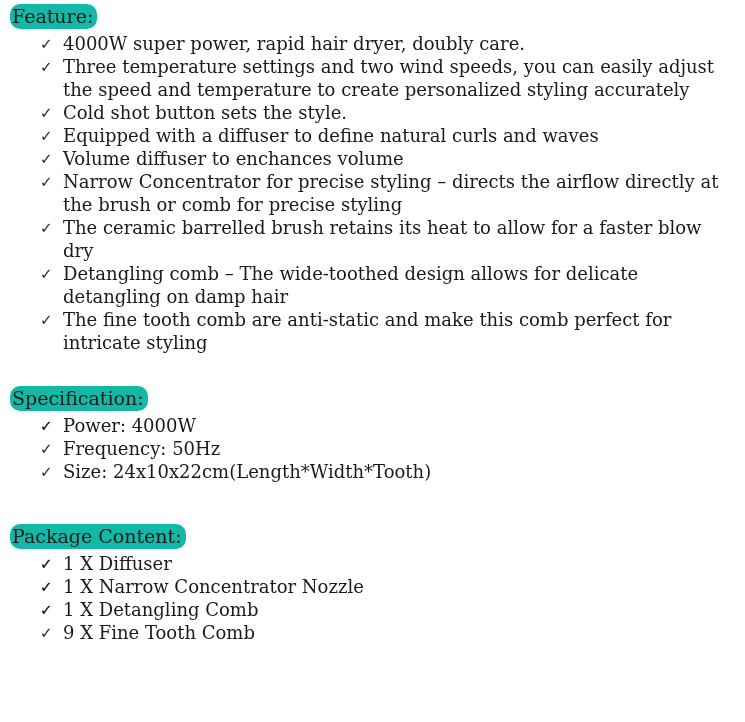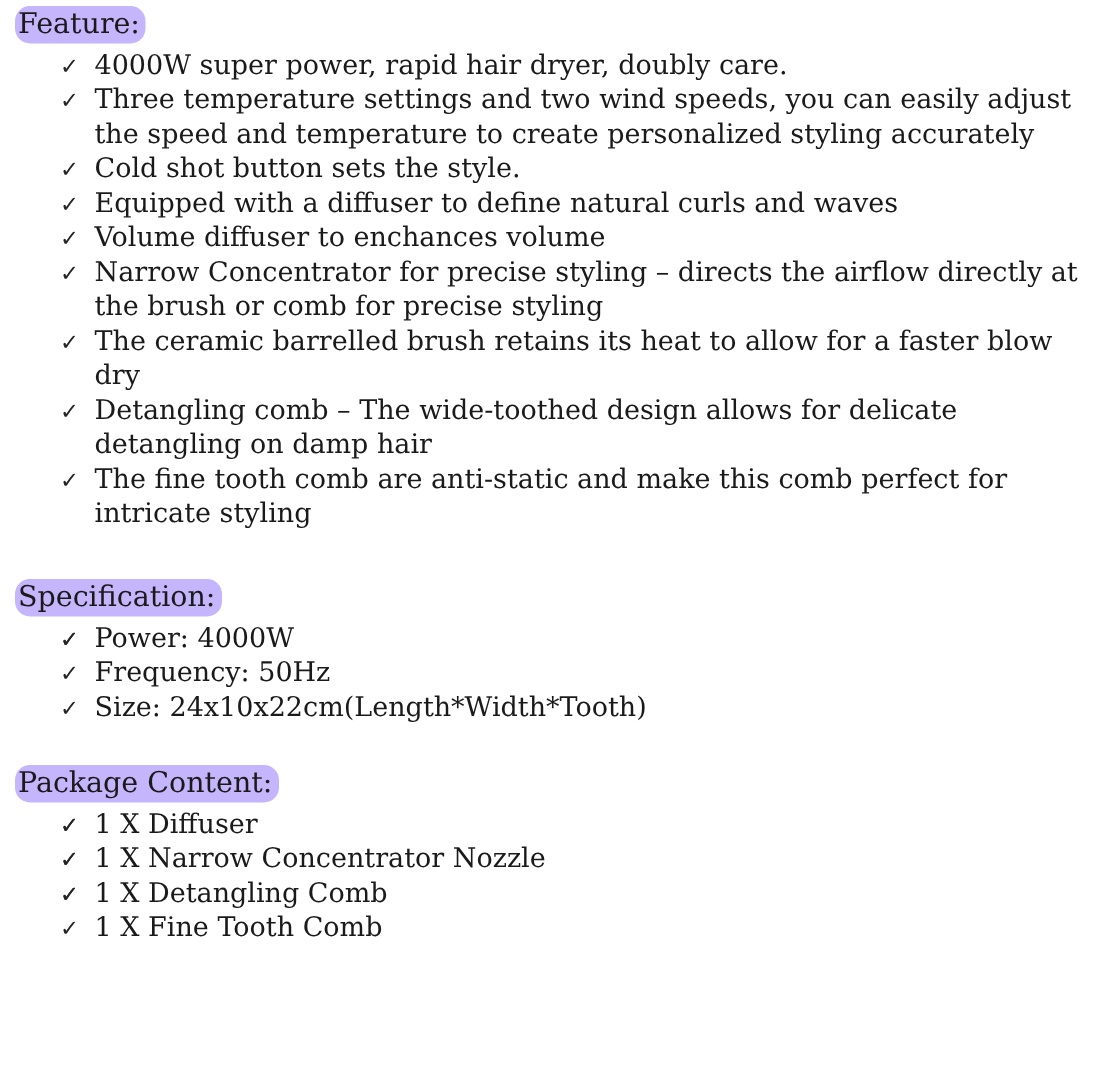--- a/index.html
+++ b/index.html
@@ -12,21 +12,21 @@
     height: 722px;
     overflow: hidden;
     font-family: "DejaVu Serif", "Liberation Serif", serif;
     color: #1a1a1a;
   }
   .doc {
     padding: 4px 4px 0 10px;
   }
   .section-heading {
     display: inline-block;
-    background: #c4b5fd;
+    background: #14b8a6;
     font-size: 19px;
     line-height: 22px;
     font-weight: normal;
     margin: 0;
     padding: 1px 4px 2px 2px;
     border-radius: 10px;
   }
   .checklist {
     list-style: none;
     margin: 3px 0 0 0;
@@ -46,21 +46,21 @@
     color: #252525;
     font-family: "DejaVu Sans", sans-serif;
   }
   .item-text {
     white-space: pre-line;
   }
   .section-spec {
     margin-top: 32px;
   }
   .section-package {
-    margin-top: 27px;
+    margin-top: 41px;
   }
 </style>
 </head>
 <body>
 
 <div class="doc">
 
   <section class="section-feature">
     <h2 class="section-heading">Feature:</h2>
     <ul class="checklist">
@@ -93,17 +93,17 @@
 
   <section class="section-package">
     <h2 class="section-heading">Package Content:</h2>
     <ul class="checklist">
       <li><span class="check">✓</span></li>
       <li><span class="check">✓</span><span class="item-text">1 X Diffuser</span></li>
       <li><span class="check">✓</span></li>
       <li><span class="check">✓</span><span class="item-text">1 X Narrow Concentrator Nozzle</span></li>
       <li><span class="check">✓</span></li>
       <li><span class="check">✓</span><span class="item-text">1 X Detangling Comb</span></li>
-      <li><span class="check">✓</span><span class="item-text">1 X Fine Tooth Comb</span></li>
+      <li><span class="check">✓</span><span class="item-text">9 X Fine Tooth Comb</span></li>
     </ul>
   </section>
 
 </div>
 
 </body></html>

